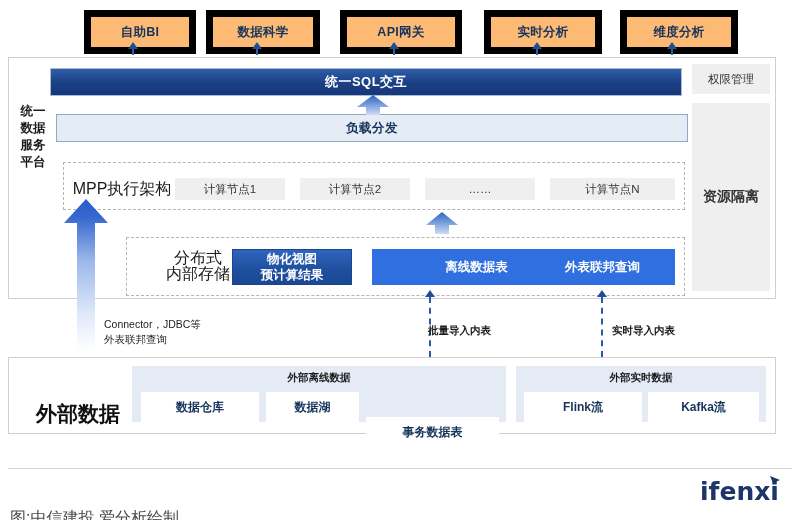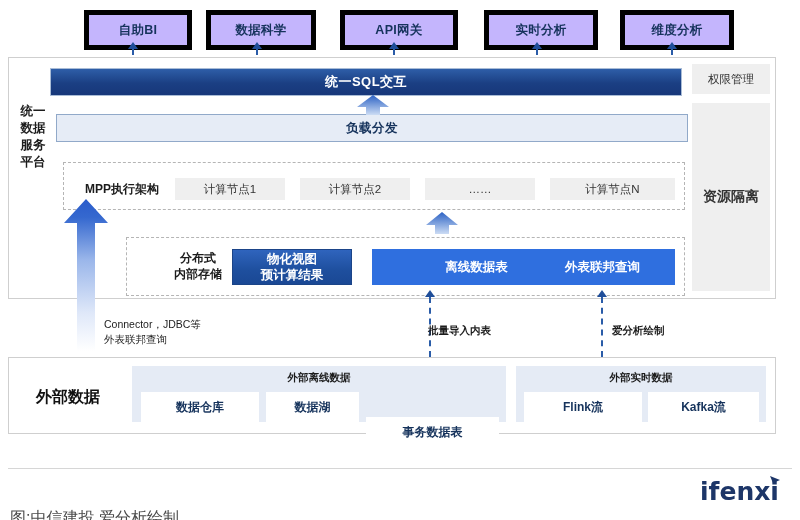--- a/index.html
+++ b/index.html
@@ -7,21 +7,21 @@
     width:800px;height:520px;background:#ffffff;
     font-family:"Liberation Sans","DejaVu Sans",sans-serif;
     position:relative;overflow:hidden;color:#1a1a1a;
   }
   .stage{position:absolute;left:0;top:0;width:800px;height:520px;}
 
   
   .top-row{position:absolute;left:0;top:10px;width:800px;height:32px;}
   .top-box{
     position:absolute;top:0;height:30px;
-    background:#c4b5fd;border:5px solid #000000;
+    background:#fdba74;border:7px solid #000000;
     display:flex;align-items:center;justify-content:center;
     font-size:12.5px;font-weight:bold;color:#16335c;letter-spacing:.3px;
   }
 
   
   .dash-v{position:absolute;width:0;border-left:2px dashed #2a5ca8;}
   .arrow-up-small{
     position:absolute;width:0;height:0;
     border-left:5px solid transparent;border-right:5px solid transparent;
     border-bottom:7px solid #1f4e99;
@@ -54,21 +54,21 @@
 
   
   .group-dashed{
     position:absolute;border:1px dashed #b5b5b5;background:#ffffff;
   }
   .mpp-group{left:63px;top:162px;width:620px;height:46px;}
   .store-group{left:126px;top:237px;width:557px;height:57px;}
 
   .grp-label{
     position:absolute;display:flex;align-items:center;justify-content:center;
-    text-align:center;font-size:12px;font-weight:bold;color:#1c1c1c;line-height:16px;
+    text-align:center;font-size:16px;font-weight:normal;color:#1c1c1c;line-height:16px;
   }
   .node-box{
     position:absolute;top:178px;height:22px;background:#efefef;
     display:flex;align-items:center;justify-content:center;
     font-size:11.5px;color:#333;
   }
   .store-box{
     position:absolute;top:249px;height:34px;
     display:flex;align-items:center;justify-content:center;text-align:center;
     color:#ffffff;font-size:12.5px;font-weight:bold;line-height:16px;
@@ -96,22 +96,22 @@
     position:absolute;font-size:10.5px;color:#1c1c1c;line-height:15px;font-weight:bold;
   }
   .mid-label.plain{font-weight:normal;}
 
   
   .ext-panel{
     position:absolute;left:8px;top:357px;width:766px;height:75px;
     background:#ffffff;border:1px solid #cfcfcf;
   }
   .ext-title{
-    position:absolute;left:36px;top:387px;
-    font-size:16px;font-weight:bold;color:#111;
+    position:absolute;left:36px;top:400px;
+    font-size:21px;font-weight:bold;color:#111;
   }
   .ext-group{
     position:absolute;top:366px;height:56px;background:#e5ebf5;
   }
   .ext-group-title{
     position:absolute;top:371px;height:14px;
     display:flex;align-items:center;justify-content:center;
     font-size:10.5px;color:#1c1c1c;font-weight:bold;
   }
   .ext-item{
@@ -215,21 +215,21 @@
   <div class="dash-v" style="left:429px;top:297px;height:60px;"></div>
   <div class="arrow-up-small" style="left:425px;top:290px;"></div>
   <div class="dash-v" style="left:601px;top:297px;height:60px;"></div>
   <div class="arrow-up-small" style="left:597px;top:290px;"></div>
 
   <div class="mid-label plain" style="left:104px;top:317px;">
     <div>Connector，JDBC等</div>
     <div>外表联邦查询</div>
   </div>
   <div class="mid-label" style="left:428px;top:323px;">批量导入内表</div>
-  <div class="mid-label" style="left:612px;top:323px;">爱分析绘制</div>
+  <div class="mid-label" style="left:612px;top:323px;">实时导入内表</div>
 
   <div class="ext-panel"></div>
   <div class="ext-title">外部数据</div>
 
   <div class="ext-group" style="left:132px;width:374px;"></div>
   <div class="ext-group-title" style="left:132px;width:374px;">外部离线数据</div>
   <div class="ext-item" style="left:141px;width:118px;">数据仓库</div>
   <div class="ext-item" style="left:266px;width:93px;">数据湖</div>
   <div class="ext-item" style="left:366px;width:133px;margin-top:25px;">事务数据表</div>
 

